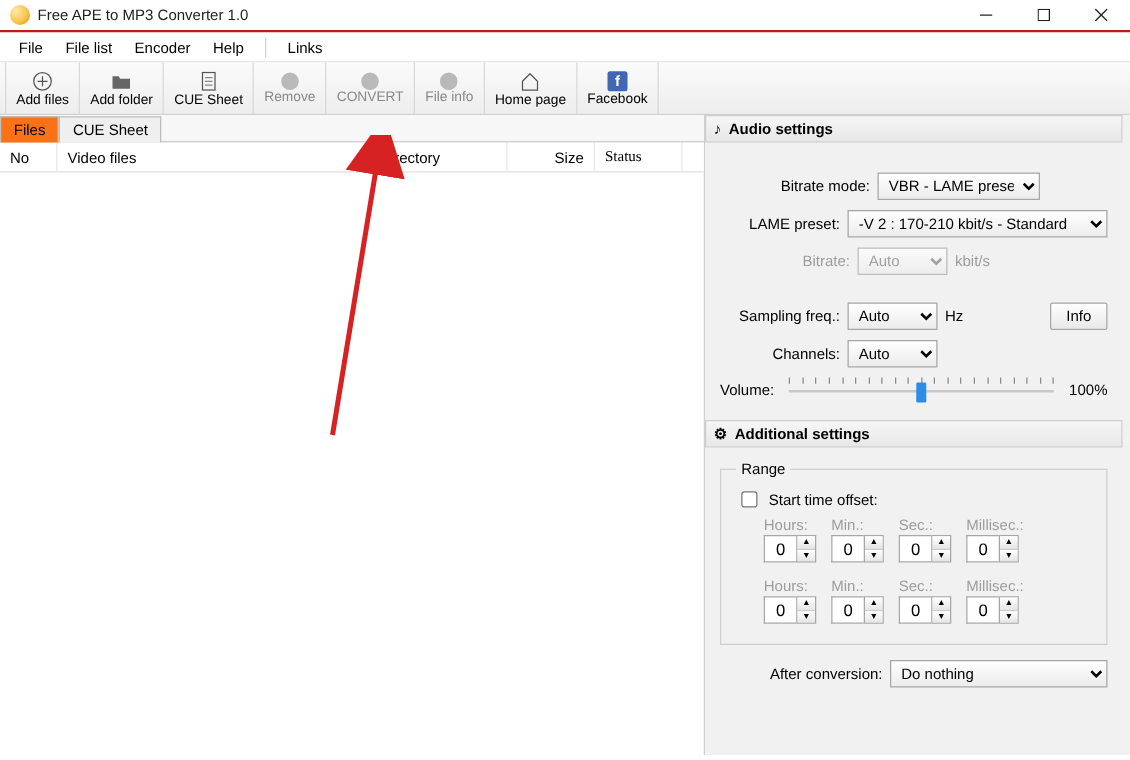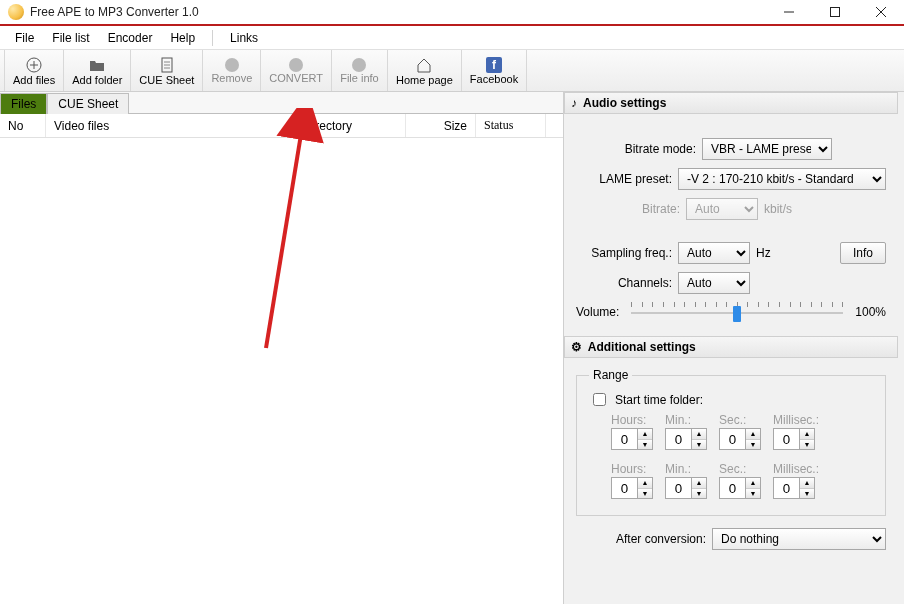--- a/index.html
+++ b/index.html
@@ -73,21 +73,21 @@
     display: flex;
     height: calc(608px - 30px - 24px - 42px);
   }
   .left { width: 564px; display:flex; flex-direction:column; border-right:1px solid #cfcfcf; position:relative;}
   .right { flex:1; background:#f1f1f1; display:flex; flex-direction:column; }
   .tabs {
     height: 22px; display:flex; align-items:flex-end; background:#f7f7f7; border-bottom:1px solid #bebebe;
   }
   .tab {
     padding:3px 10px; border:1px solid #bebebe; border-bottom:none;
-    margin-right:0; background:#4d7c0f; position:relative; top:1px; font-size:12px;
+    margin-right:0; background:#f97316; position:relative; top:1px; font-size:12px;
   }
   .tab.inactive { background:#efefef; }
   .thead {
     height:24px; display:flex; align-items:center;
     border-bottom:1px solid #e0e0e0; background:#fff;
   }
   .thead div { padding-left:8px; display:flex; align-items:center; height:100%; border-right:1px solid #e8e8e8;}
   .col-no{width:46px;} .col-vf{width:250px;} .col-dir{width:110px;} .col-size{width:70px; justify-content:flex-end; padding-right:8px;} .col-status{width:70px;font-family:Liberation Serif, serif;}
   .col-size span{width:100%; text-align:right;}
   .arrow {
@@ -335,21 +335,21 @@
       <div class="section-head">
         <span>⚙</span>
         <span>Additional settings</span>
       </div>
       <div class="section-body">
         <fieldset class="range">
           <legend>Range</legend>
 
           <div class="chk-row">
             <input type="checkbox" style="">
-            <span>Start time folder:</span>
+            <span>Start time offset:</span>
           </div>
           <div class="time-labels">
             <span>Hours:</span>
               <span>Min.:</span>
               <span>Sec.:</span>
               <span>Millisec.:</span>
           </div>
           <div class="time-inputs">
             <span>
                 <div class="spin">

